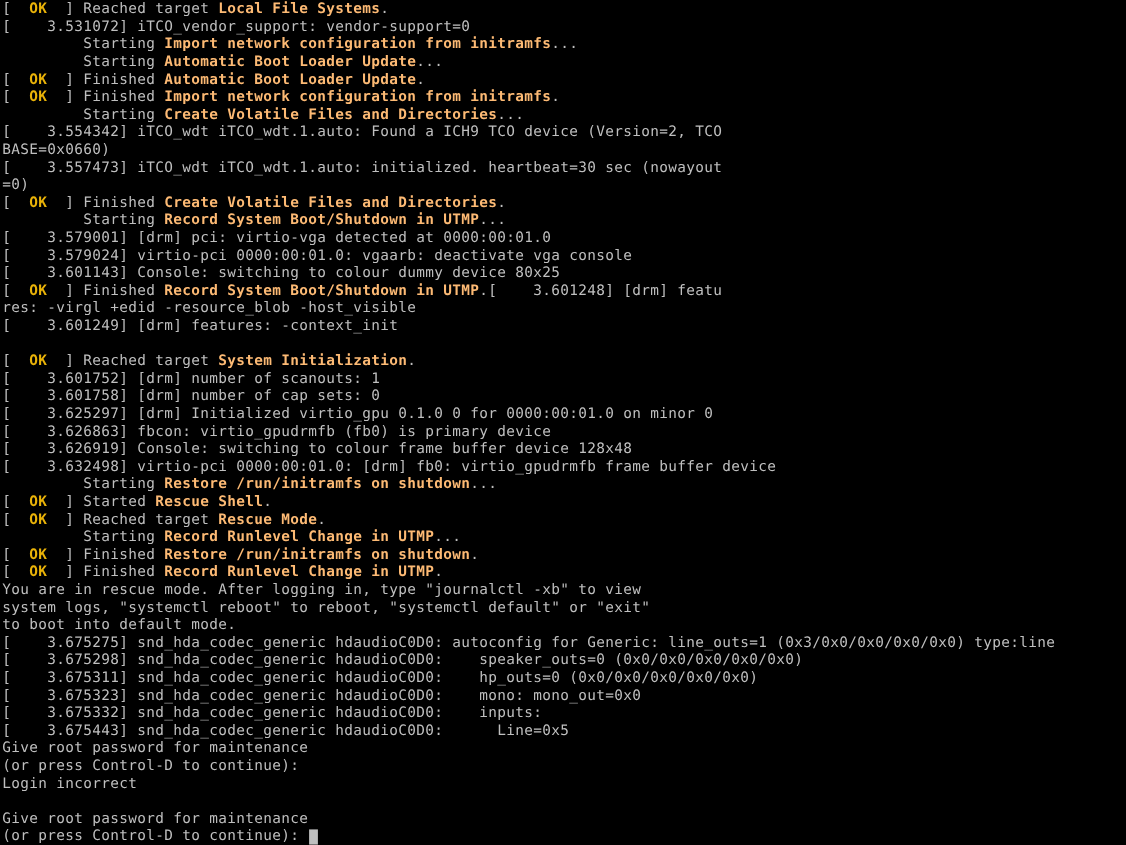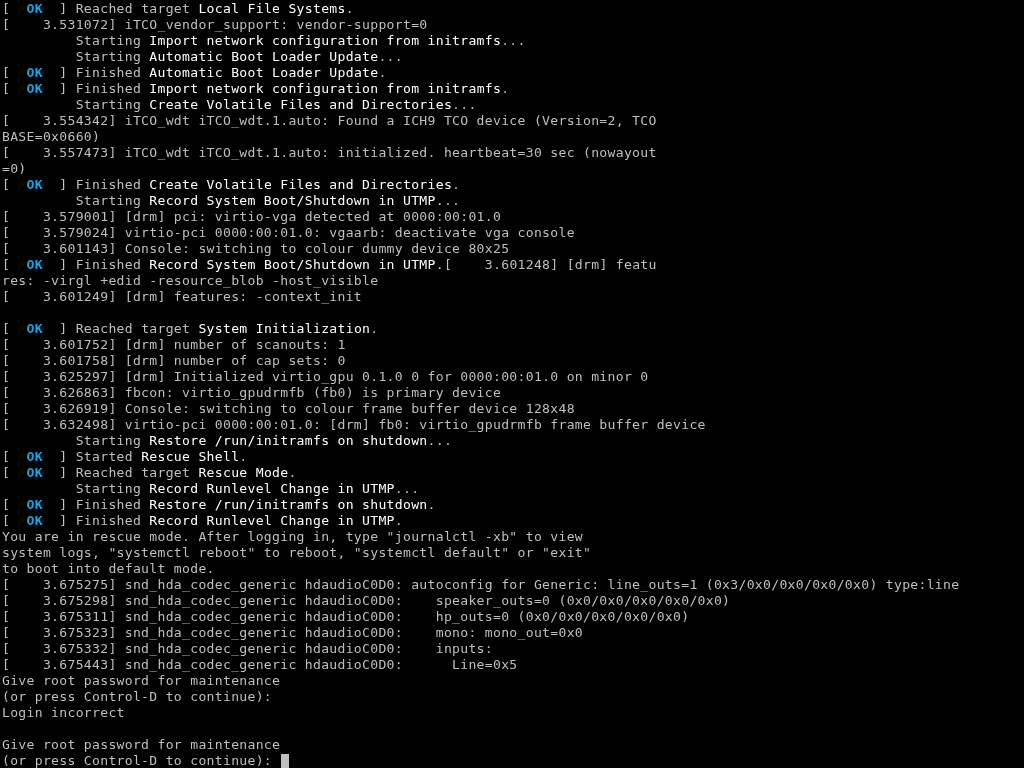--- a/index.html
+++ b/index.html
@@ -13,22 +13,22 @@
   #console {
     font-family: "DejaVu Sans Mono", "Liberation Mono", "Courier New", monospace;
     font-size: 13.1px;
     line-height: 16px;
     letter-spacing: 0.3px;
     color: #bfbfbf;
     white-space: pre;
     padding: 1px 0 0 2px;
   }
   .line { display: block; }
-  .ok   { color: #0ea5e9; font-weight: bold; }
-  .b    { color: #ffffff; font-weight: normal; }
+  .ok   { color: #eab308; font-weight: bold; }
+  .b    { color: #fdba74; font-weight: bold; }
   .cursor {
     display: inline-block;
     width: 8px;
     height: 14px;
     background: #bfbfbf;
     vertical-align: text-bottom;
     margin-left: 1px;
   }
 </style>
 </head>

